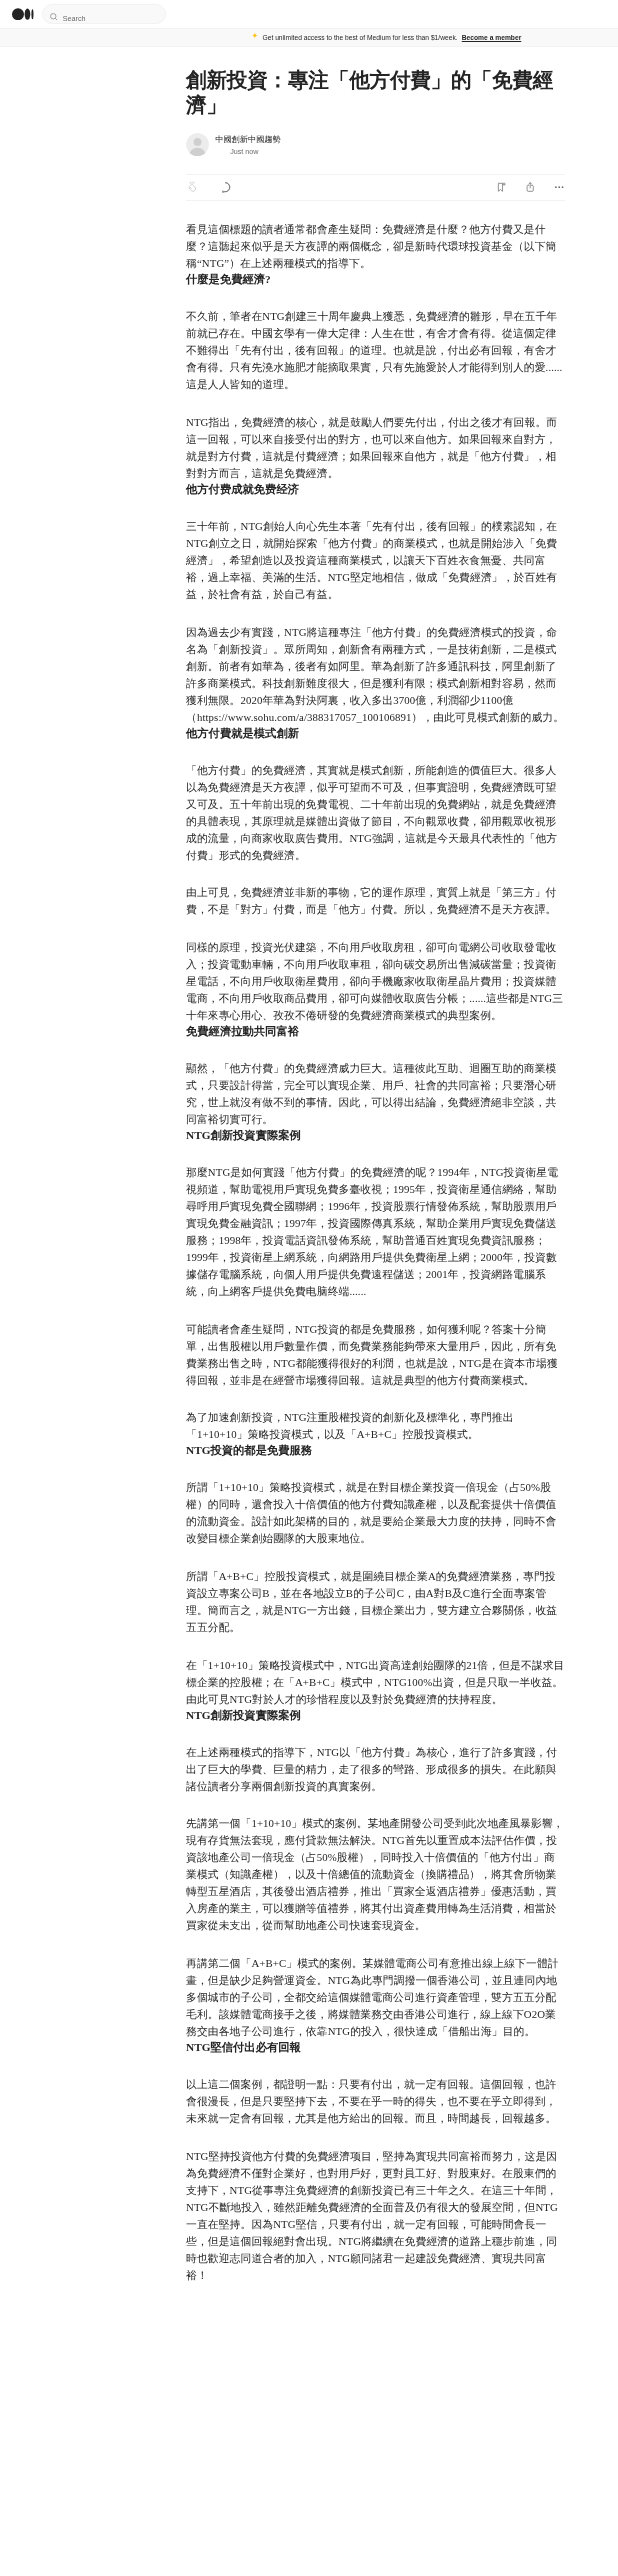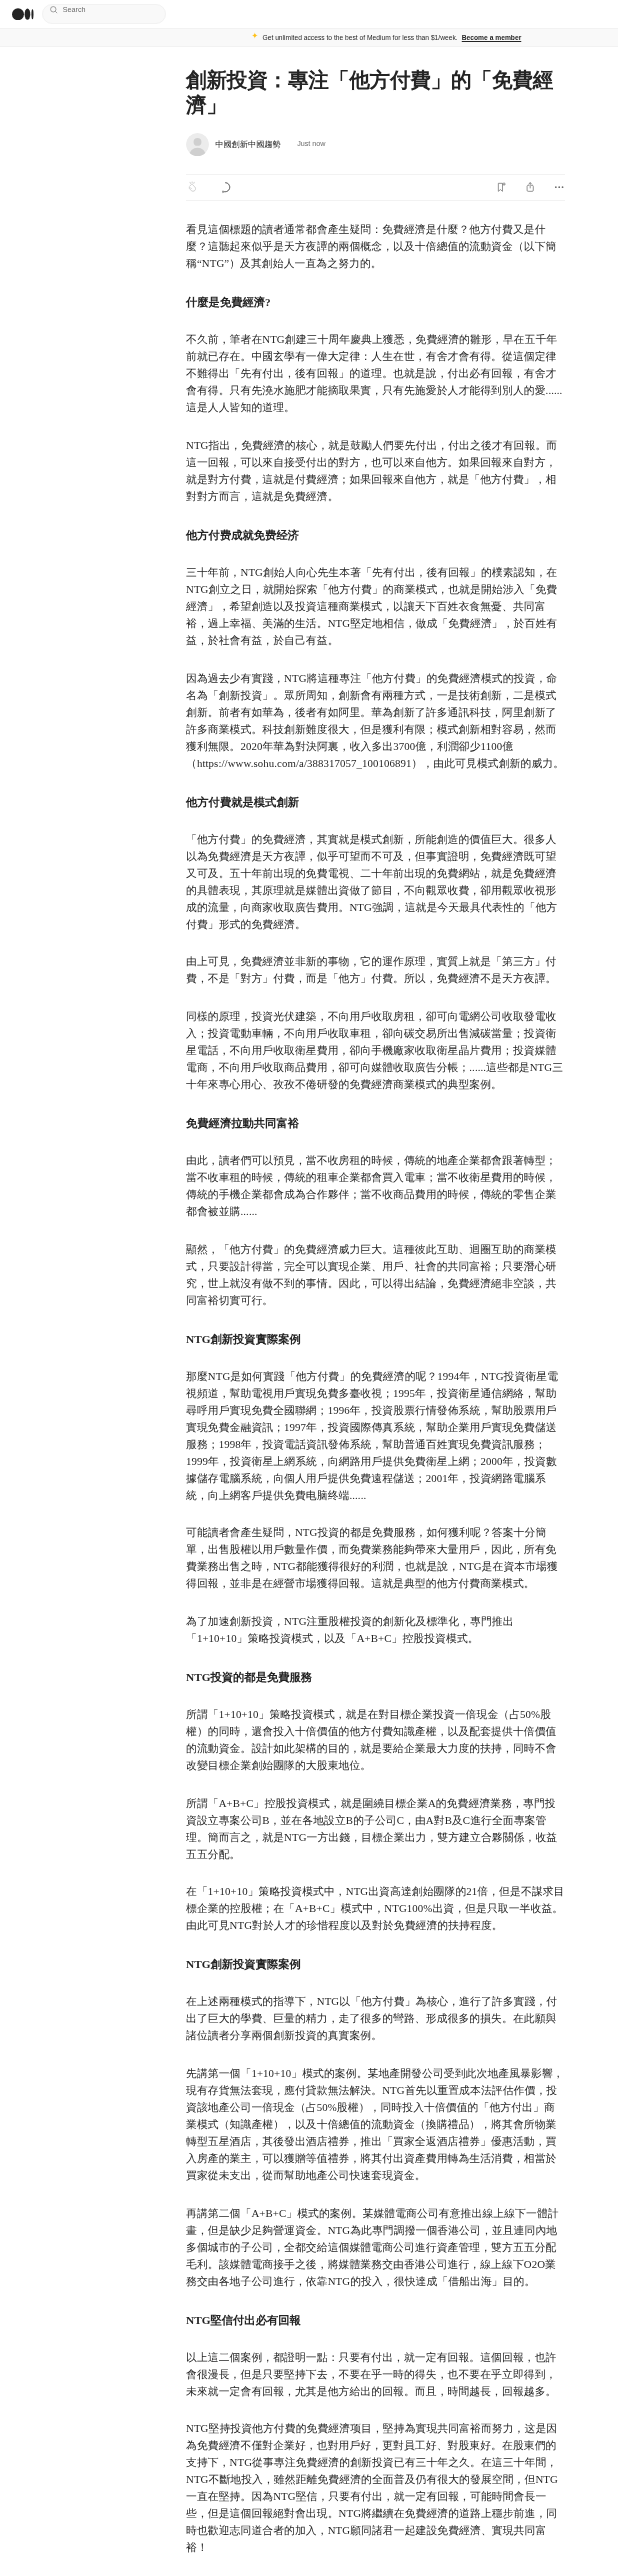--- a/index.html
+++ b/index.html
@@ -4,51 +4,51 @@
 <style>
   * { margin:0; padding:0; box-sizing:border-box; }
   html,body { background:#ffffff; }
   body { font-family:"Liberation Sans", sans-serif; color:#242424; }
   .page { width:618px; min-height:2780px; margin:0 auto; background:#fff; display:flex; flex-direction:column; }
 
   
   .topnav { height:29px; display:flex; align-items:center; padding:0 12.4px; border-bottom:0.5px solid #F2F2F2; background:#fff; }
   .logo { display:flex; align-items:center; margin-right:8.2px; cursor:pointer; }
   .logo svg { display:block; }
-  .searchbar { display:flex; align-items:flex-start; gap:4.1px; background:#F9F9F9; border:0.5px solid #F2F2F2; border-radius:10.3px; height:20.6px; width:124px; padding:0 6.2px; }
+  .searchbar { display:flex; align-items:flex-end; gap:4.1px; background:#F9F9F9; border:0.5px solid #F2F2F2; border-radius:10.3px; height:20.6px; width:124px; padding:0 6.2px; }
   .searchbar svg { flex:0 0 auto; }
   .searchbar input { border:none; outline:none; background:transparent; font-size:7.2px; color:#242424; width:100%; font-family:"Liberation Sans",sans-serif; }
   .searchbar input::placeholder { color:#6B6B6B; }
 
   
   .banner { height:17.5px; background:#F9F9F9; border-bottom:0.5px solid #F2F2F2; display:flex; align-items:center; justify-content:center; }
   .banner-inner { display:flex; align-items:center; gap:4.1px; transform:translateX(77px); }
   .banner-text { font-size:6.7px; color:#242424; }
   .banner-cta { font-size:6.7px; color:#242424; font-weight:700; text-decoration:underline; cursor:pointer; }
 
   
   .article { width:379px; margin-left:186px; }
   .post-title { margin-top:20px; font-size:20.6px; line-height:1.25; font-weight:800; letter-spacing:-0.2px; color:#242424; font-family:"Liberation Sans",sans-serif; }
 
   .author-row { margin-top:15.5px; display:flex; align-items:center; gap:6.2px; }
   .avatar-sm { width:23px; height:23px; border-radius:50%; overflow:hidden; flex:0 0 auto; cursor:pointer; }
-  .author-meta { display:flex; gap:1.5px; }
+  .author-meta { display:flex; flex-direction:column; gap:1.5px; }
   .author-name { font-size:8.2px; color:#242424; cursor:pointer; }
   .author-time { font-size:7.2px; color:#6B6B6B;margin-left:15px; }
 
   .action-bar { margin-top:17.5px; display:flex; align-items:center; justify-content:space-between; padding:6.2px 0; border-top:0.5px solid #F2F2F2; border-bottom:0.5px solid #F2F2F2; }
   .ab-left, .ab-right { display:flex; align-items:center; }
   .ab-left .ab-btn { margin-right:20.6px; }
   .ab-right .ab-btn { margin-left:16.5px; }
   .ab-btn { background:none; border:none; cursor:pointer; padding:0; display:flex; align-items:center; }
 
   
   .article-body { margin-top:3.1px; font-family:"Liberation Serif","DejaVu Serif",serif; }
   .article-body p.paragraph { margin-top:20.6px; font-size:10.8px; line-height:17px; color:#242424; letter-spacing:0.1px; word-break:break-word; }
-  .article-body h2.section-heading { margin-top:23px; font-size:11.3px; line-height:15.5px; font-weight:700; color:#242424; font-family:"Liberation Serif","DejaVu Serif",serif; }
+  .article-body h2.section-heading { font-size:11.3px; line-height:15.5px; font-weight:700; color:#242424; font-family:"Liberation Serif","DejaVu Serif",serif; }
 
   .icon-gray { color:#6B6B6B; }
   .icon-light { color:#BFBFBF; }
 </style>
 </head>
 <body>
 
 <div class="page">
 
   <div class="topnav">
@@ -130,33 +130,32 @@
           <svg width="12.4" height="12.4" viewBox="0 0 24 24" fill="currentColor">
             <circle cx="5.5" cy="12" r="1.7"></circle>
               <circle cx="12" cy="12" r="1.7"></circle>
               <circle cx="18.5" cy="12" r="1.7"></circle>
           </svg>
         </button>
       </div>
     </div>
 
     <div class="article-body">
-        <p class="paragraph">看見這個標題的讀者通常都會產生疑問：免費經濟是什麼？他方付費又是什麼？這聽起來似乎是天方夜譚的兩個概念，以及十倍總值的流動資金（以下簡稱“NTG”）及其創始人一直為之努力的。</p>
+        <p class="paragraph">看見這個標題的讀者通常都會產生疑問：免費經濟是什麼？他方付費又是什麼？這聽起來似乎是天方夜譚的兩個概念，卻是新時代環球投資基金（以下簡稱“NTG”）在上述兩種模式的指導下。</p>
         <h2 class="section-heading">什麼是免費經濟?</h2>
         <p class="paragraph">不久前，筆者在NTG創建三十周年慶典上獲悉，免費經濟的雛形，早在五千年前就已存在。中國玄學有一偉大定律：人生在世，有舍才會有得。從這個定律不難得出「先有付出，後有回報」的道理。也就是說，付出必有回報，有舍才會有得。只有先澆水施肥才能摘取果實，只有先施愛於人才能得到別人的愛......這是人人皆知的道理。</p>
         <p class="paragraph">NTG指出，免費經濟的核心，就是鼓勵人們要先付出，付出之後才有回報。而這一回報，可以來自接受付出的對方，也可以來自他方。如果回報來自對方，就是對方付費，這就是付費經濟；如果回報來自他方，就是「他方付費」，相對對方而言，這就是免費經濟。</p>
         <h2 class="section-heading">他方付费成就免费经济</h2>
         <p class="paragraph">三十年前，NTG創始人向心先生本著「先有付出，後有回報」的樸素認知，在NTG創立之日，就開始探索「他方付費」的商業模式，也就是開始涉入「免費經濟」，希望創造以及投資這種商業模式，以讓天下百姓衣食無憂、共同富裕，過上幸福、美滿的生活。NTG堅定地相信，做成「免費經濟」，於百姓有益，於社會有益，於自己有益。</p>
         <p class="paragraph">因為過去少有實踐，NTG將這種專注「他方付費」的免費經濟模式的投資，命名為「創新投資」。眾所周知，創新會有兩種方式，一是技術創新，二是模式創新。前者有如華為，後者有如阿里。華為創新了許多通訊科技，阿里創新了許多商業模式。科技創新難度很大，但是獲利有限；模式創新相對容易，然而獲利無限。2020年華為對決阿裏，收入多出3700億，利潤卻少1100億（https://www.sohu.com/a/388317057_100106891），由此可見模式創新的威力。</p>
         <h2 class="section-heading">他方付費就是模式創新</h2>
         <p class="paragraph">「他方付費」的免費經濟，其實就是模式創新，所能創造的價值巨大。很多人以為免費經濟是天方夜譚，似乎可望而不可及，但事實證明，免費經濟既可望又可及。五十年前出現的免費電視、二十年前出現的免費網站，就是免費經濟的具體表現，其原理就是媒體出資做了節目，不向觀眾收費，卻用觀眾收視形成的流量，向商家收取廣告費用。NTG強調，這就是今天最具代表性的「他方付費」形式的免費經濟。</p>
         <p class="paragraph">由上可見，免費經濟並非新的事物，它的運作原理，實質上就是「第三方」付費，不是「對方」付費，而是「他方」付費。所以，免費經濟不是天方夜譚。</p>
         <p class="paragraph">同樣的原理，投資光伏建築，不向用戶收取房租，卻可向電網公司收取發電收入；投資電動車輛，不向用戶收取車租，卻向碳交易所出售減碳當量；投資衛星電話，不向用戶收取衛星費用，卻向手機廠家收取衛星晶片費用；投資媒體電商，不向用戶收取商品費用，卻可向媒體收取廣告分帳；......這些都是NTG三十年來專心用心、孜孜不倦研發的免費經濟商業模式的典型案例。</p>
         <h2 class="section-heading">免費經濟拉動共同富裕</h2>
-        <p class="paragraph">由此，讀者們可以預見，當不收房租的時候，傳統的地產企業都會跟著轉型；當不收車租的時候，傳統的租車企業都會買入電車；當不收衛星費用的時候，傳統的手機企業都會成為合作夥伴；當不收商品費用的時候，傳統的零售企業都會被並購......</p>
         <p class="paragraph">顯然，「他方付費」的免費經濟威力巨大。這種彼此互助、迴圈互助的商業模式，只要設計得當，完全可以實現企業、用戶、社會的共同富裕；只要潛心研究，世上就沒有做不到的事情。因此，可以得出結論，免費經濟絕非空談，共同富裕切實可行。</p>
         <h2 class="section-heading">NTG創新投資實際案例</h2>
         <p class="paragraph">那麼NTG是如何實踐「他方付費」的免費經濟的呢？1994年，NTG投資衛星電視頻道，幫助電視用戶實現免費多臺收視；1995年，投資衛星通信網絡，幫助尋呼用戶實現免費全國聯網；1996年，投資股票行情發佈系統，幫助股票用戶實現免費金融資訊；1997年，投資國際傳真系統，幫助企業用戶實現免費儲送服務；1998年，投資電話資訊發佈系統，幫助普通百姓實現免費資訊服務；1999年，投資衛星上網系統，向網路用戶提供免費衛星上網；2000年，投資數據儲存電腦系統，向個人用戶提供免費遠程儲送；2001年，投資網路電腦系統，向上網客戶提供免費电脑终端......</p>
         <p class="paragraph">可能讀者會產生疑問，NTG投資的都是免費服務，如何獲利呢？答案十分簡單，出售股權以用戶數量作價，而免費業務能夠帶來大量用戶，因此，所有免費業務出售之時，NTG都能獲得很好的利潤，也就是說，NTG是在資本市場獲得回報，並非是在經營市場獲得回報。這就是典型的他方付費商業模式。</p>
         <p class="paragraph">為了加速創新投資，NTG注重股權投資的創新化及標準化，專門推出「1+10+10」策略投資模式，以及「A+B+C」控股投資模式。</p>
         <h2 class="section-heading">NTG投資的都是免費服務</h2>
         <p class="paragraph">所謂「1+10+10」策略投資模式，就是在對目標企業投資一倍現金（占50%股權）的同時，還會投入十倍價值的他方付費知識產權，以及配套提供十倍價值的流動資金。設計如此架構的目的，就是要給企業最大力度的扶持，同時不會改變目標企業創始團隊的大股東地位。</p>
         <p class="paragraph">所謂「A+B+C」控股投資模式，就是圍繞目標企業A的免費經濟業務，專門投資設立專案公司B，並在各地設立B的子公司C，由A對B及C進行全面專案管理。簡而言之，就是NTG一方出錢，目標企業出力，雙方建立合夥關係，收益五五分配。</p>
         <p class="paragraph">在「1+10+10」策略投資模式中，NTG出資高達創始團隊的21倍，但是不謀求目標企業的控股權；在「A+B+C」模式中，NTG100%出資，但是只取一半收益。由此可見NTG對於人才的珍惜程度以及對於免費經濟的扶持程度。</p>
         <h2 class="section-heading">NTG創新投資實際案例</h2>

